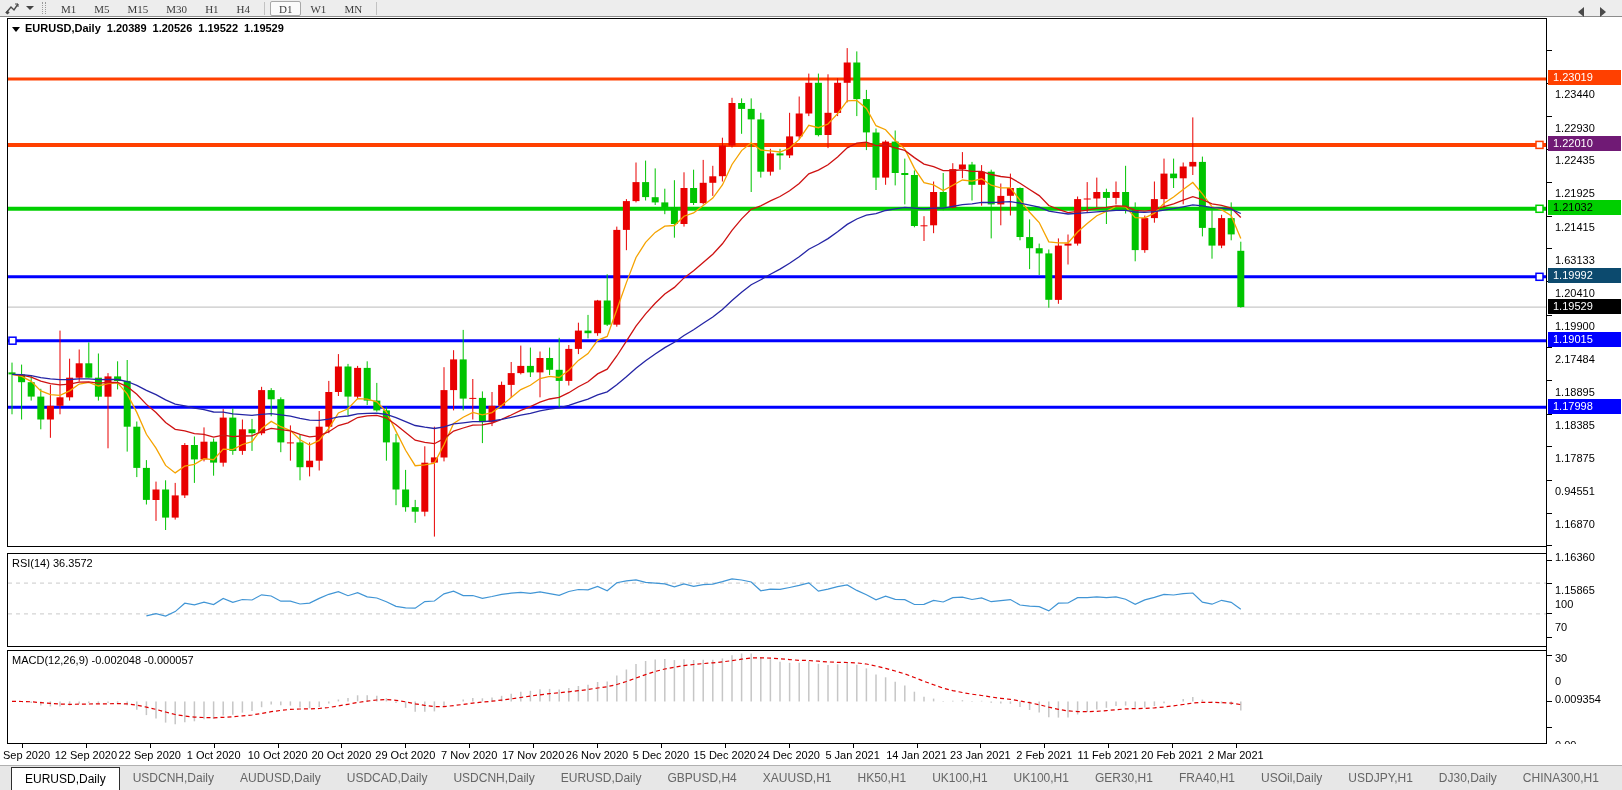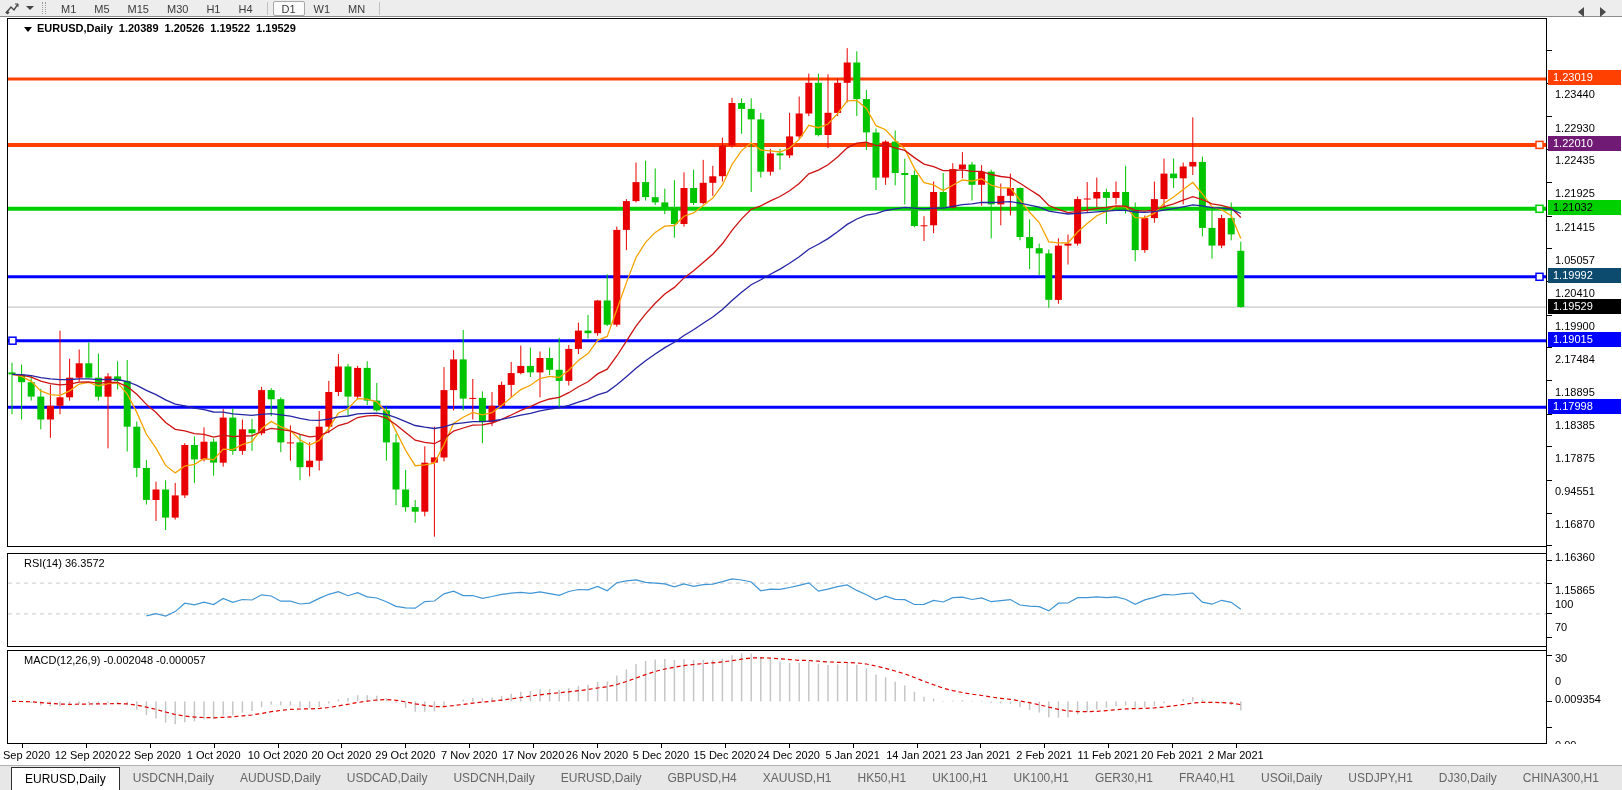--- a/index.html
+++ b/index.html
@@ -16,21 +16,21 @@
   .sep{width:1px;height:13px;background:#c2c2c2;margin:0 5px;}
   .tf{padding:1px 8px; height:15px; line-height:13px; cursor:default; border:1px solid transparent; border-radius:2px;}
   .tf.active{background:#fbfbfb; border-color:#a8a8a8;}
 
   
   .panel{position:absolute; left:7px; width:1540px; background:#fff; border:1px solid #000;}
   #main-panel{top:18px;  height:529px;}
   #rsi-panel {top:553px; height:94px;}
   #macd-panel{top:650px; height:94px;}
   .panel svg{position:absolute; left:0; top:0;}
-  .panel-header{position:absolute; left:4px; top:3px; font-size:11px; color:#000; white-space:nowrap; z-index:5;margin-left:12px;}
+  .panel-header{position:absolute; left:4px; top:3px; font-size:11px; color:#000; white-space:nowrap; z-index:5;}
   #main-header{font-weight:700;}
   .hdr-tri{display:inline-block; width:0; height:0; border-left:4px solid transparent; border-right:4px solid transparent;
            border-top:5px solid #000; margin-right:5px; vertical-align:middle;}
   .hdr-num{margin-left:6px; font-weight:700;}
 
   
   #axis-col{position:absolute; left:1546px; top:18px; width:76px; height:726px; border-left:1px solid #000; font-size:11px; color:#000;}
   .tickline{position:absolute; left:0; width:5px; height:1px; background:#000;}
   .ticklbl{position:absolute; left:8px; height:14px; line-height:14px; white-space:nowrap;margin-top:44px;}
   .pricebox{position:absolute; left:1px; width:73px; height:15px; line-height:15px; padding-left:5px; font-size:11px; white-space:nowrap; z-index:6;}
@@ -58,21 +58,21 @@
   <div class="toolbar">
     <div class="tb-icon">
       <svg width="15" height="13" viewBox="0 0 15 13">
         <path d="M1 11 L6 5 L9 8 L13 2" stroke="#4a4a4a" fill="none" stroke-width="1.4"></path>
         <path d="M13 2 L10 2 M13 2 L13 5" stroke="#4a4a4a" fill="none" stroke-width="1"></path>
         <rect x="1" y="9" width="3" height="3" fill="#4a4a4a" transform="rotate(45 2.5 10.5)"></rect>
       </svg>
     </div>
     <div class="tb-caret"></div>
     <div class="grip"></div>
-    <div id="tf-buttons" style="display:flex;align-items:center;">
+    <div id="tf-buttons" style="display:flex;align-items:center;font-family:Liberation Serif, serif;">
         <div class="tf">M1</div>
         <div class="tf">M5</div>
         <div class="tf">M15</div>
         <div class="tf">M30</div>
         <div class="tf">H1</div>
         <div class="tf">H4</div>
         <div class="sep"></div>
         <div class="tf active">D1</div>
         <div class="tf">W1</div>
         <div class="tf">MN</div>
@@ -516,21 +516,21 @@
       <div class="ticklbl" style="top:25.4px">1.23440</div>
       <div class="tickline" style="top:65.2px"></div>
       <div class="ticklbl" style="top:58.7px">1.22930</div>
       <div class="tickline" style="top:97.6px"></div>
       <div class="ticklbl" style="top:91.1px">1.22435</div>
       <div class="tickline" style="top:130.9px"></div>
       <div class="ticklbl" style="top:124.4px">1.21925</div>
       <div class="tickline" style="top:164.3px"></div>
       <div class="ticklbl" style="top:157.8px">1.21415</div>
       <div class="tickline" style="top:197.6px"></div>
-      <div class="ticklbl" style="top:191.1px">1.05057</div>
+      <div class="ticklbl" style="top:191.1px">1.63133</div>
       <div class="tickline" style="top:230.0px"></div>
       <div class="ticklbl" style="top:223.5px">1.20410</div>
       <div class="tickline" style="top:263.3px"></div>
       <div class="ticklbl" style="top:256.8px">1.19900</div>
       <div class="tickline" style="top:296.7px"></div>
       <div class="ticklbl" style="top:290.2px">2.17484</div>
       <div class="tickline" style="top:329.1px"></div>
       <div class="ticklbl" style="top:322.6px">1.18895</div>
       <div class="tickline" style="top:362.4px"></div>
       <div class="ticklbl" style="top:355.9px">1.18385</div>

